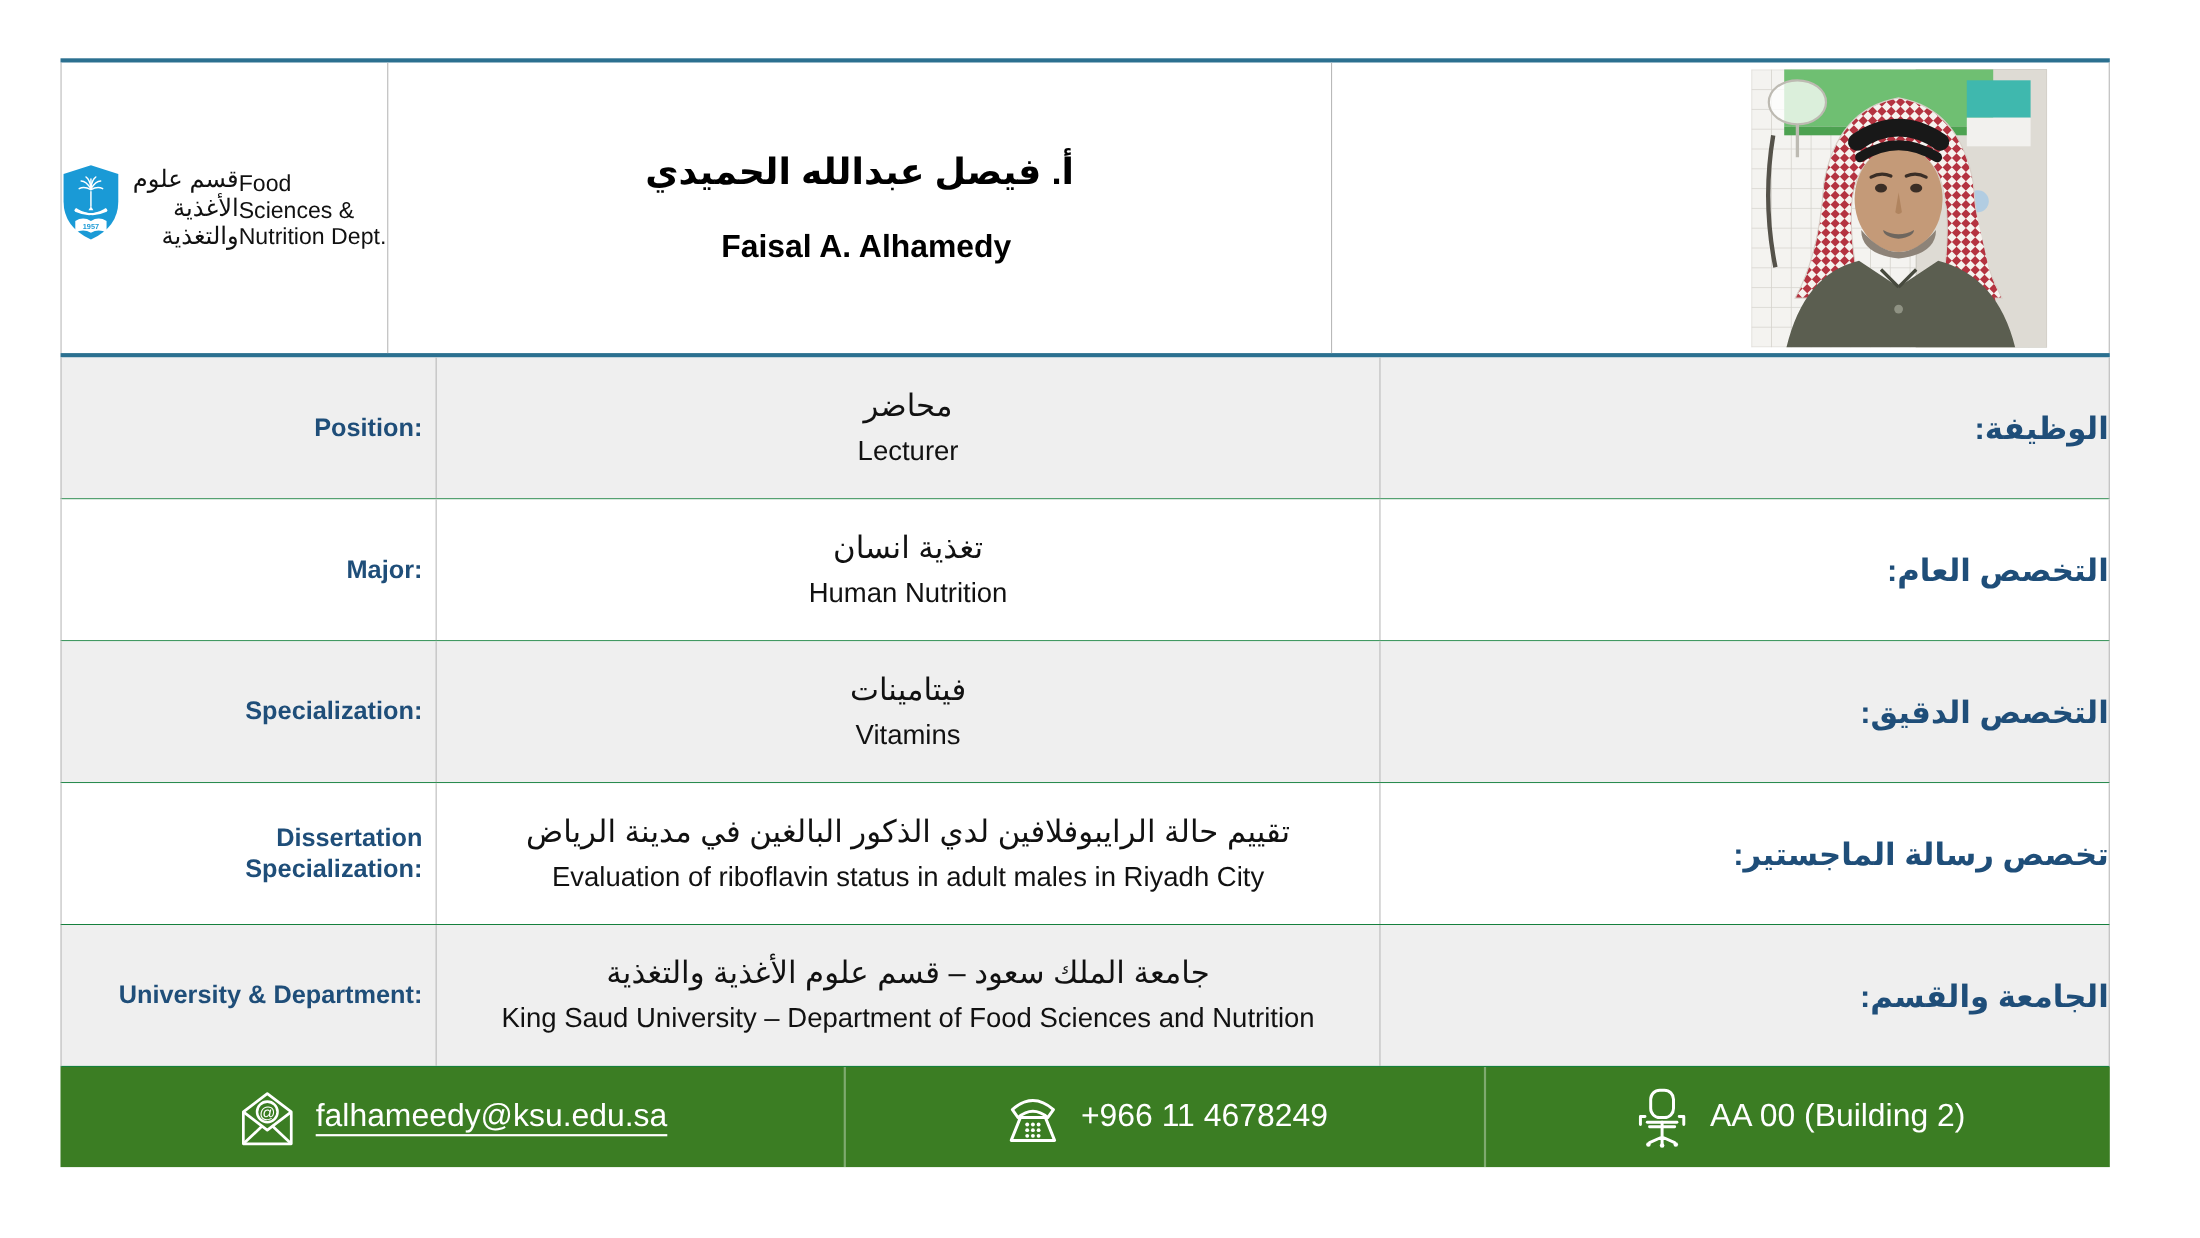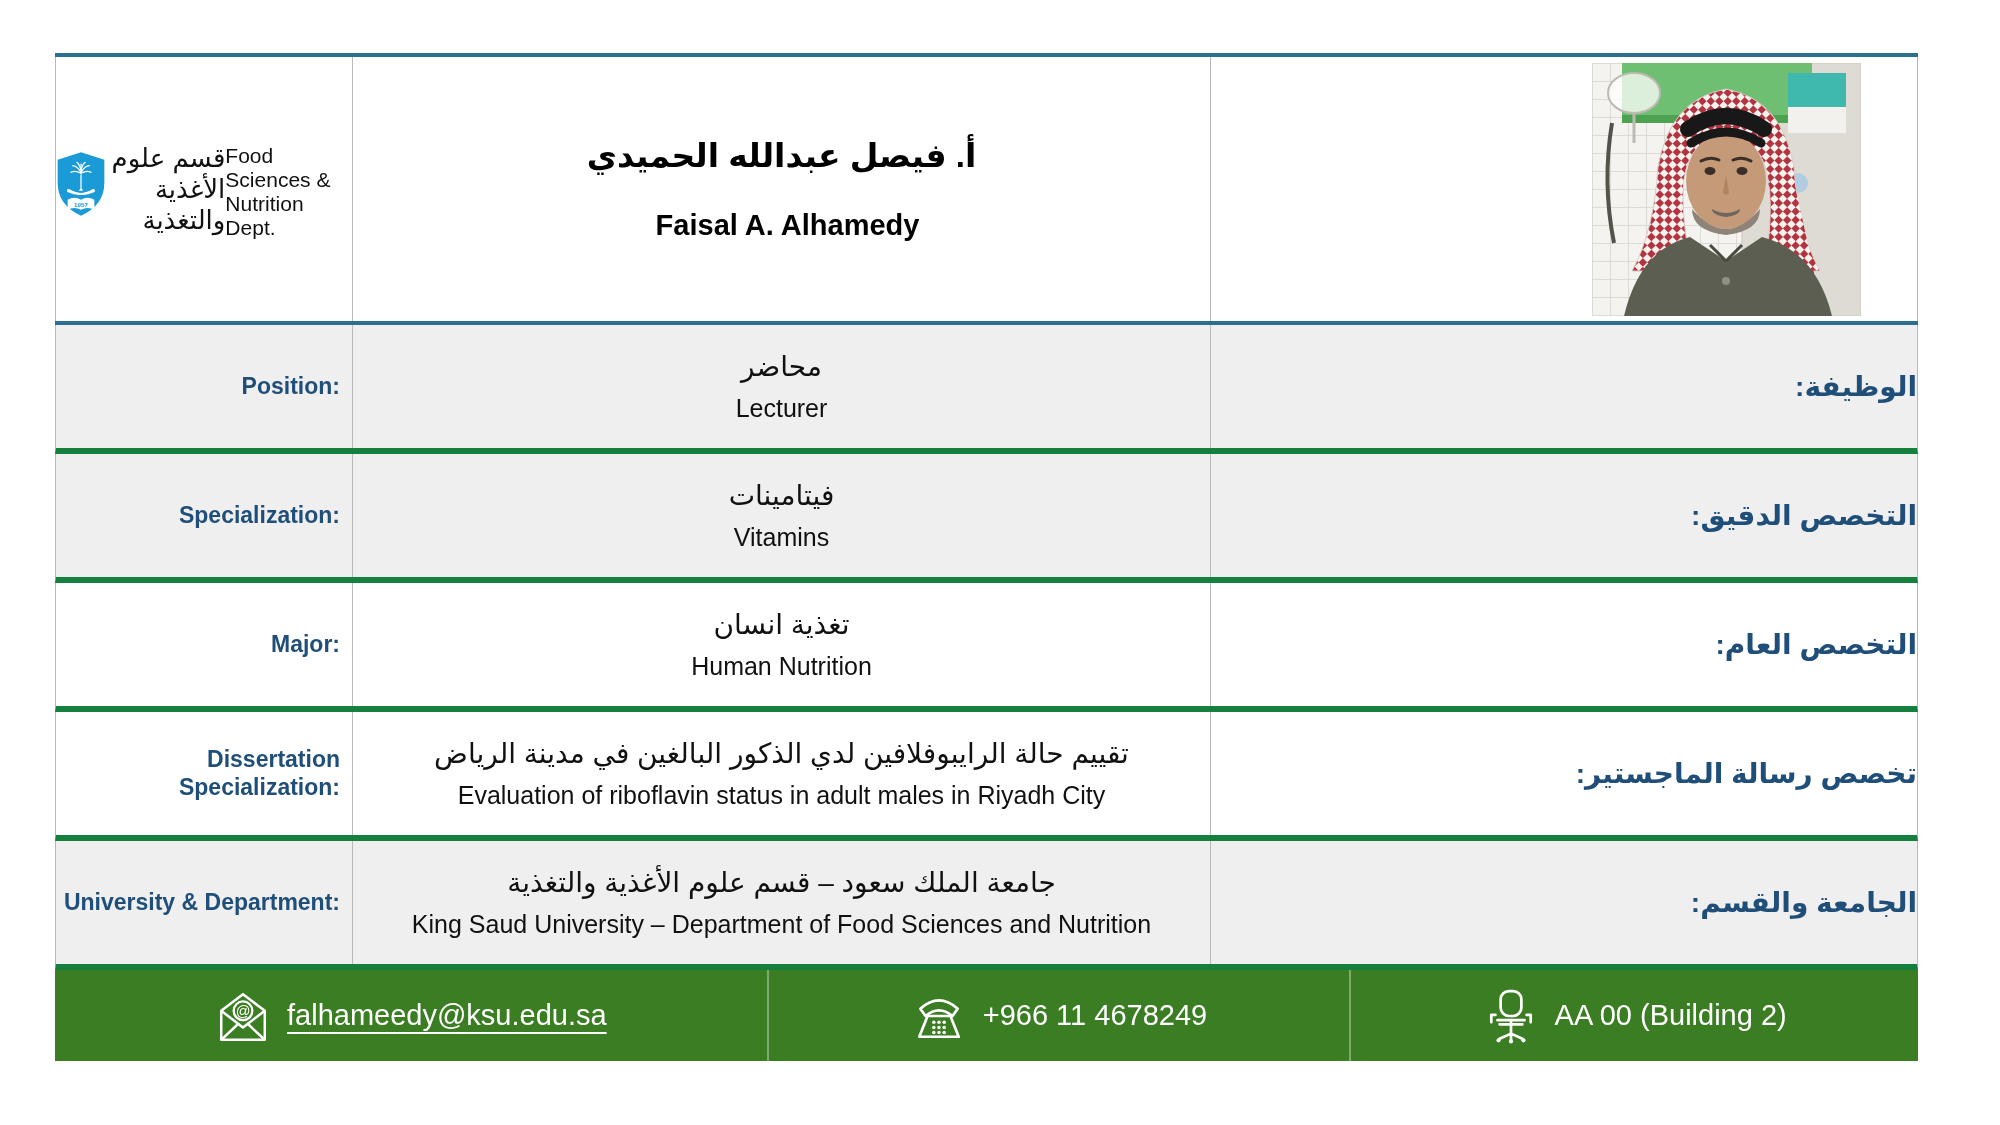--- a/index.html
+++ b/index.html
@@ -5,30 +5,30 @@
   * { margin:0; padding:0; box-sizing:border-box; }
   body { background:#ffffff; font-family:"Liberation Sans","DejaVu Sans",sans-serif; }
   .page { position:relative; width:2000px; height:1125px; background:#ffffff; overflow:hidden; }
   .card { position:absolute; left:55px; top:53px; width:1863px; }
 
   .teal-line { height:4px; background:#2b7090; }
 
   
   .header-row { display:flex; height:264px; border-left:1px solid #b9b9b9; border-right:1px solid #b9b9b9; background:#fff; }
   .hcol1 { width:297px; border-right:1px solid #b9b9b9; display:flex; flex-direction:row; align-items:center; justify-content:flex-end; padding-bottom:10px; }
-  .hcol1 .dept-ar { font-size:26px; color:#111; margin-top:10px; }
+  .hcol1 .dept-ar { font-size:22px; color:#111; margin-top:10px; }
   .hcol1 .dept-en { font-size:21px; color:#111; margin-top:16px; }
   .hcol2 { width:858px; border-right:1px solid #b9b9b9; display:flex; flex-direction:column; align-items:center; justify-content:center; }
   .name-ar { font-size:33px; font-weight:bold; color:#000; }
   .name-en { font-size:29px; font-weight:bold; color:#000; margin-top:34px;margin-left:12px; }
   .hcol3 { flex:1; position:relative; }
   .photo { position:absolute; top:6px; right:56px; width:269px; height:253px; display:block; }
 
   
-  .row { display:flex; height:129px; border-left:1px solid #b9b9b9; border-right:1px solid #b9b9b9; border-bottom:6px solid #15803d; background:#ffffff; }
+  .row { display:flex; height:129px; border-left:1px solid #b9b9b9; border-right:1px solid #b9b9b9; border-bottom:1px solid #15803d; background:#ffffff;padding-left:44px; }
   .row.shaded { background:#efefef; }
   .rlabel { width:297px; border-right:1px solid #b9b9b9; display:flex; align-items:center; justify-content:flex-end; padding-right:12px; font-size:23px; font-weight:bold; color:#1f4e79; text-align:right; line-height:1.2; }
   .rvalue { width:858px; border-right:1px solid #b9b9b9; display:flex; flex-direction:column; align-items:center; justify-content:center; text-align:center; padding:0 20px; }
   .rvalue .v-ar { font-size:28px; color:#111; line-height:1.35; }
   .rvalue .v-en { font-size:25px; color:#111; line-height:1.35; margin-top:6px; }
   .rlabel-ar { flex:1; display:flex; align-items:center; justify-content:flex-start; padding-left:14px; font-size:28px; font-weight:bold; color:#1f4e79; }
 
   
   .footer { display:flex; height:91px; background:#3b7d23; color:#fff; }
   .fsec { display:flex; align-items:center; justify-content:center; gap:16px; }
@@ -137,36 +137,36 @@
 
     <div class="row shaded">
       <div class="rlabel">Position:</div>
       <div class="rvalue">
         <div class="v-ar" dir="rtl">محاضر</div>
         <div class="v-en">Lecturer</div>
       </div>
       <div class="rlabel-ar" dir="rtl">الوظيفة:</div>
     </div>
 
+    <div class="row">
+      <div class="rlabel">Major:</div>
+      <div class="rvalue">
+        <div class="v-ar" dir="rtl">تغذية انسان</div>
+        <div class="v-en">Human Nutrition</div>
+      </div>
+      <div class="rlabel-ar" dir="rtl">التخصص العام:</div>
+    </div>
+
     <div class="row shaded">
       <div class="rlabel">Specialization:</div>
       <div class="rvalue">
         <div class="v-ar" dir="rtl">فيتامينات</div>
         <div class="v-en">Vitamins</div>
       </div>
       <div class="rlabel-ar" dir="rtl">التخصص الدقيق:</div>
-    </div>
-
-    <div class="row">
-      <div class="rlabel">Major:</div>
-      <div class="rvalue">
-        <div class="v-ar" dir="rtl">تغذية انسان</div>
-        <div class="v-en">Human Nutrition</div>
-      </div>
-      <div class="rlabel-ar" dir="rtl">التخصص العام:</div>
     </div>
 
     <div class="row">
       <div class="rlabel">Dissertation Specialization:</div>
       <div class="rvalue">
         <div class="v-ar" dir="rtl">تقييم حالة الرايبوفلافين لدي الذكور البالغين في مدينة الرياض</div>
         <div class="v-en">Evaluation of riboflavin status in adult males in Riyadh City</div>
       </div>
       <div class="rlabel-ar" dir="rtl">تخصص رسالة الماجستير:</div>
     </div>

